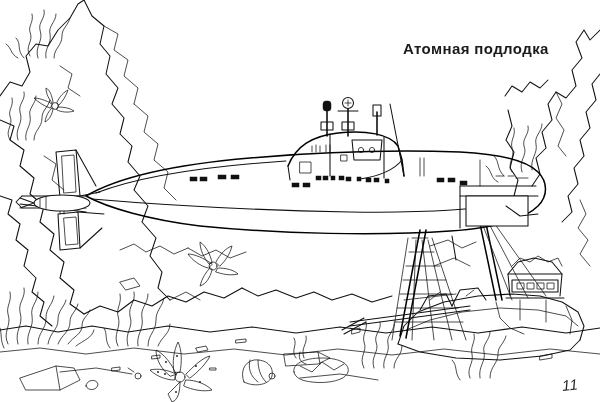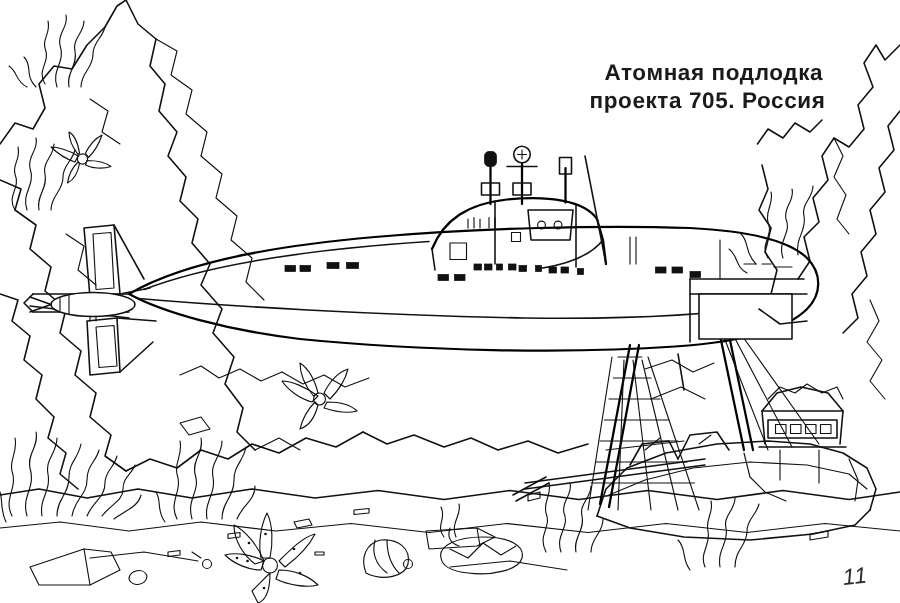--- a/index.html
+++ b/index.html
@@ -393,16 +393,15 @@
       <path class="ln-t" d="M120 282 L134 278 L140 286 L126 290 Z"></path>
       <path class="ln-t" d="M352 330 L360 328 L360 332 L352 334 Z"></path>
 
       <circle class="ln-t" cx="138" cy="376" r="3"></circle>
       <path class="ln-t" d="M134 372 L128 368"></path>
     </g>
 
   </svg>
 
   <div class="cap" id="title-line1">Атомная подлодка</div>
-  <div class="cap" id="title-line2">проекта 705. Россия</div>
   <div class="cap" id="page-number">11</div>
 
 </div>
 
 </body></html>

